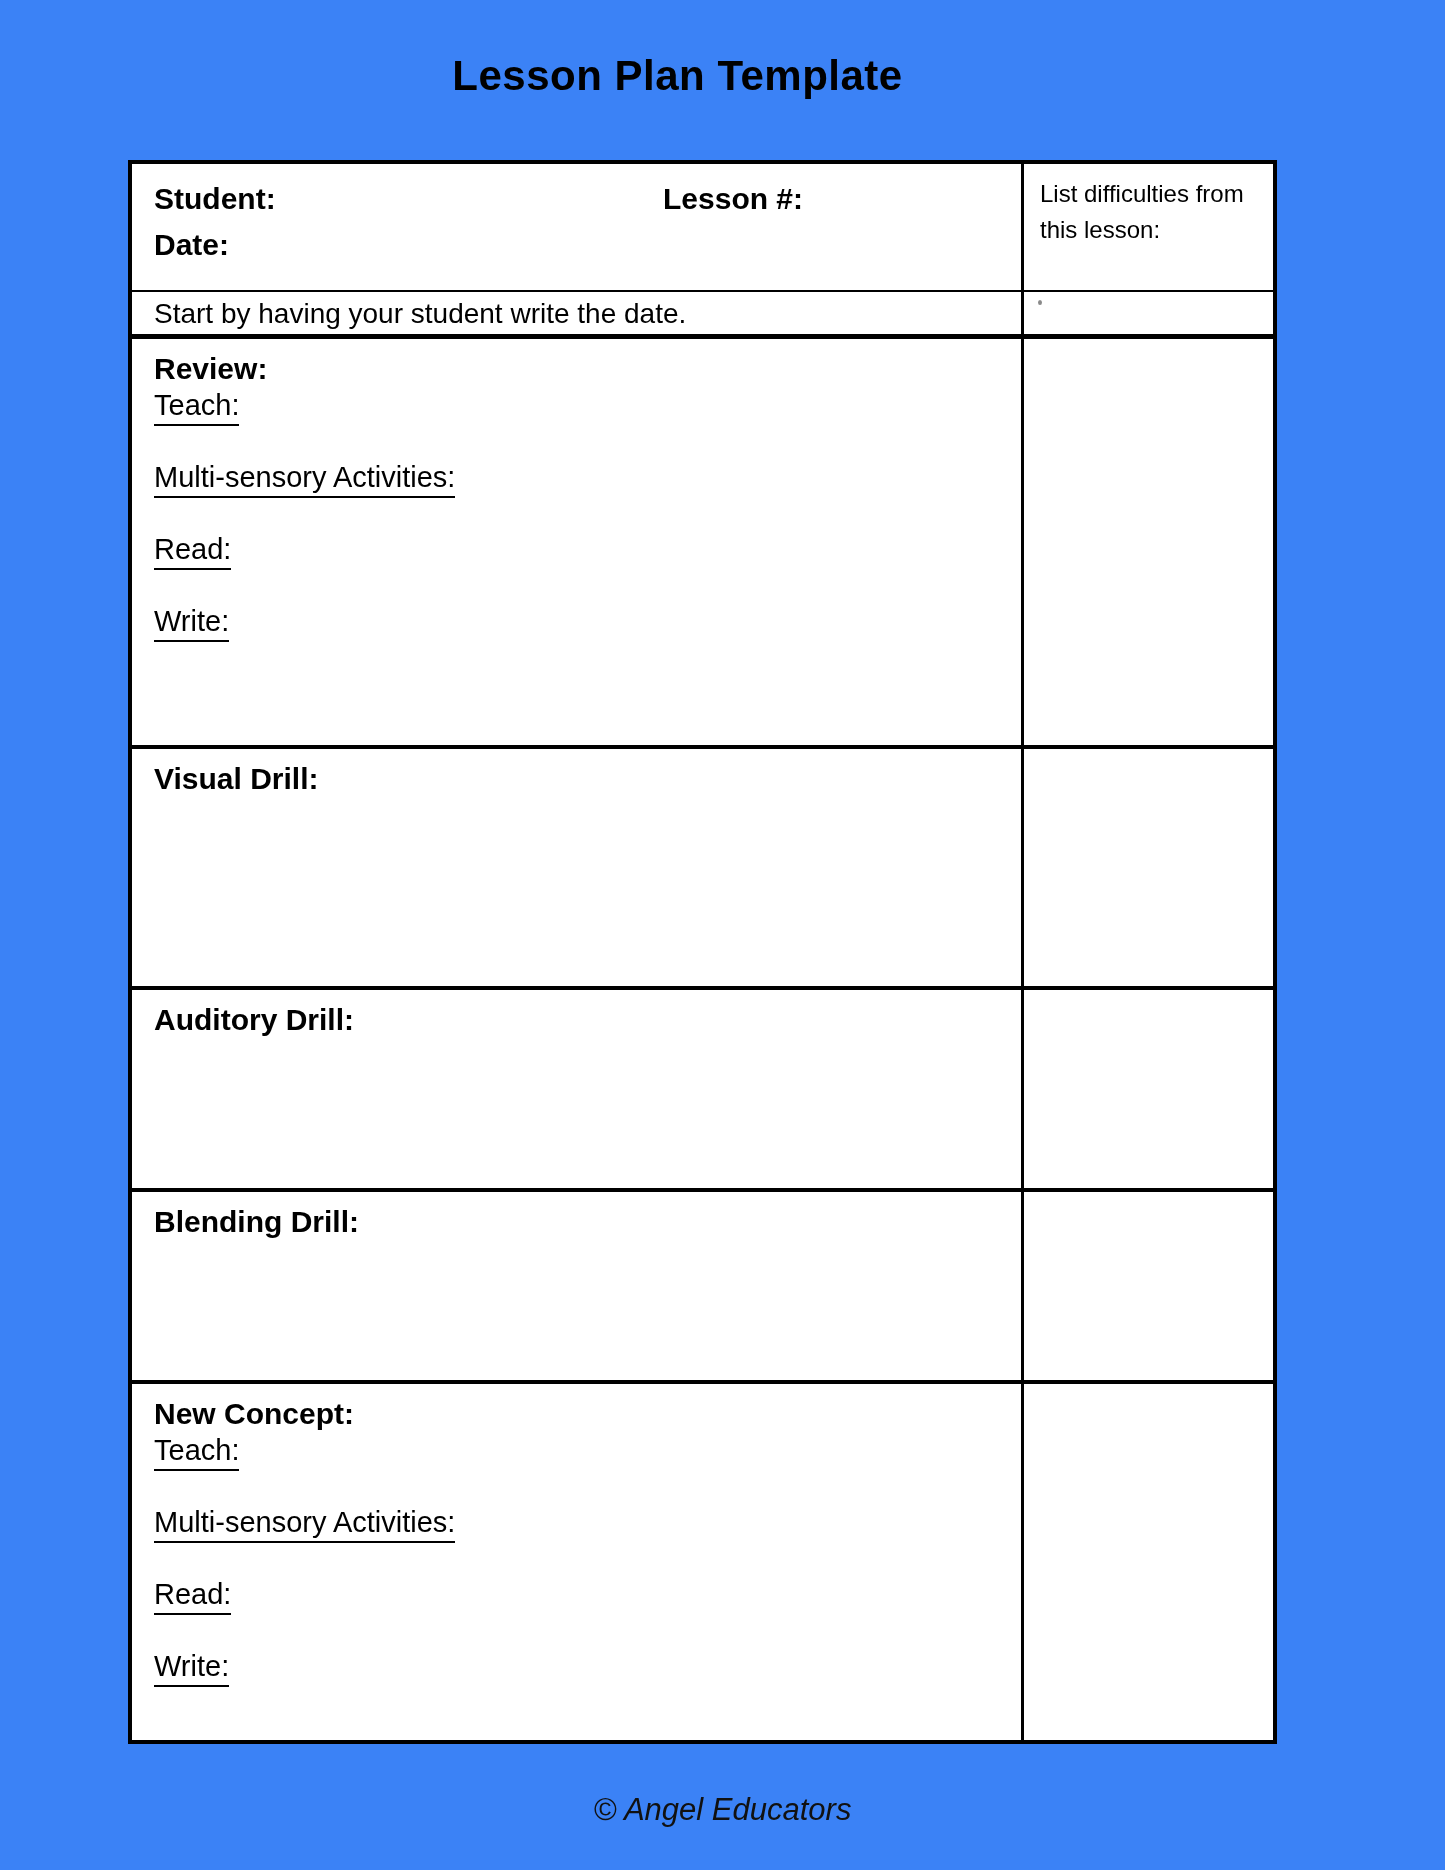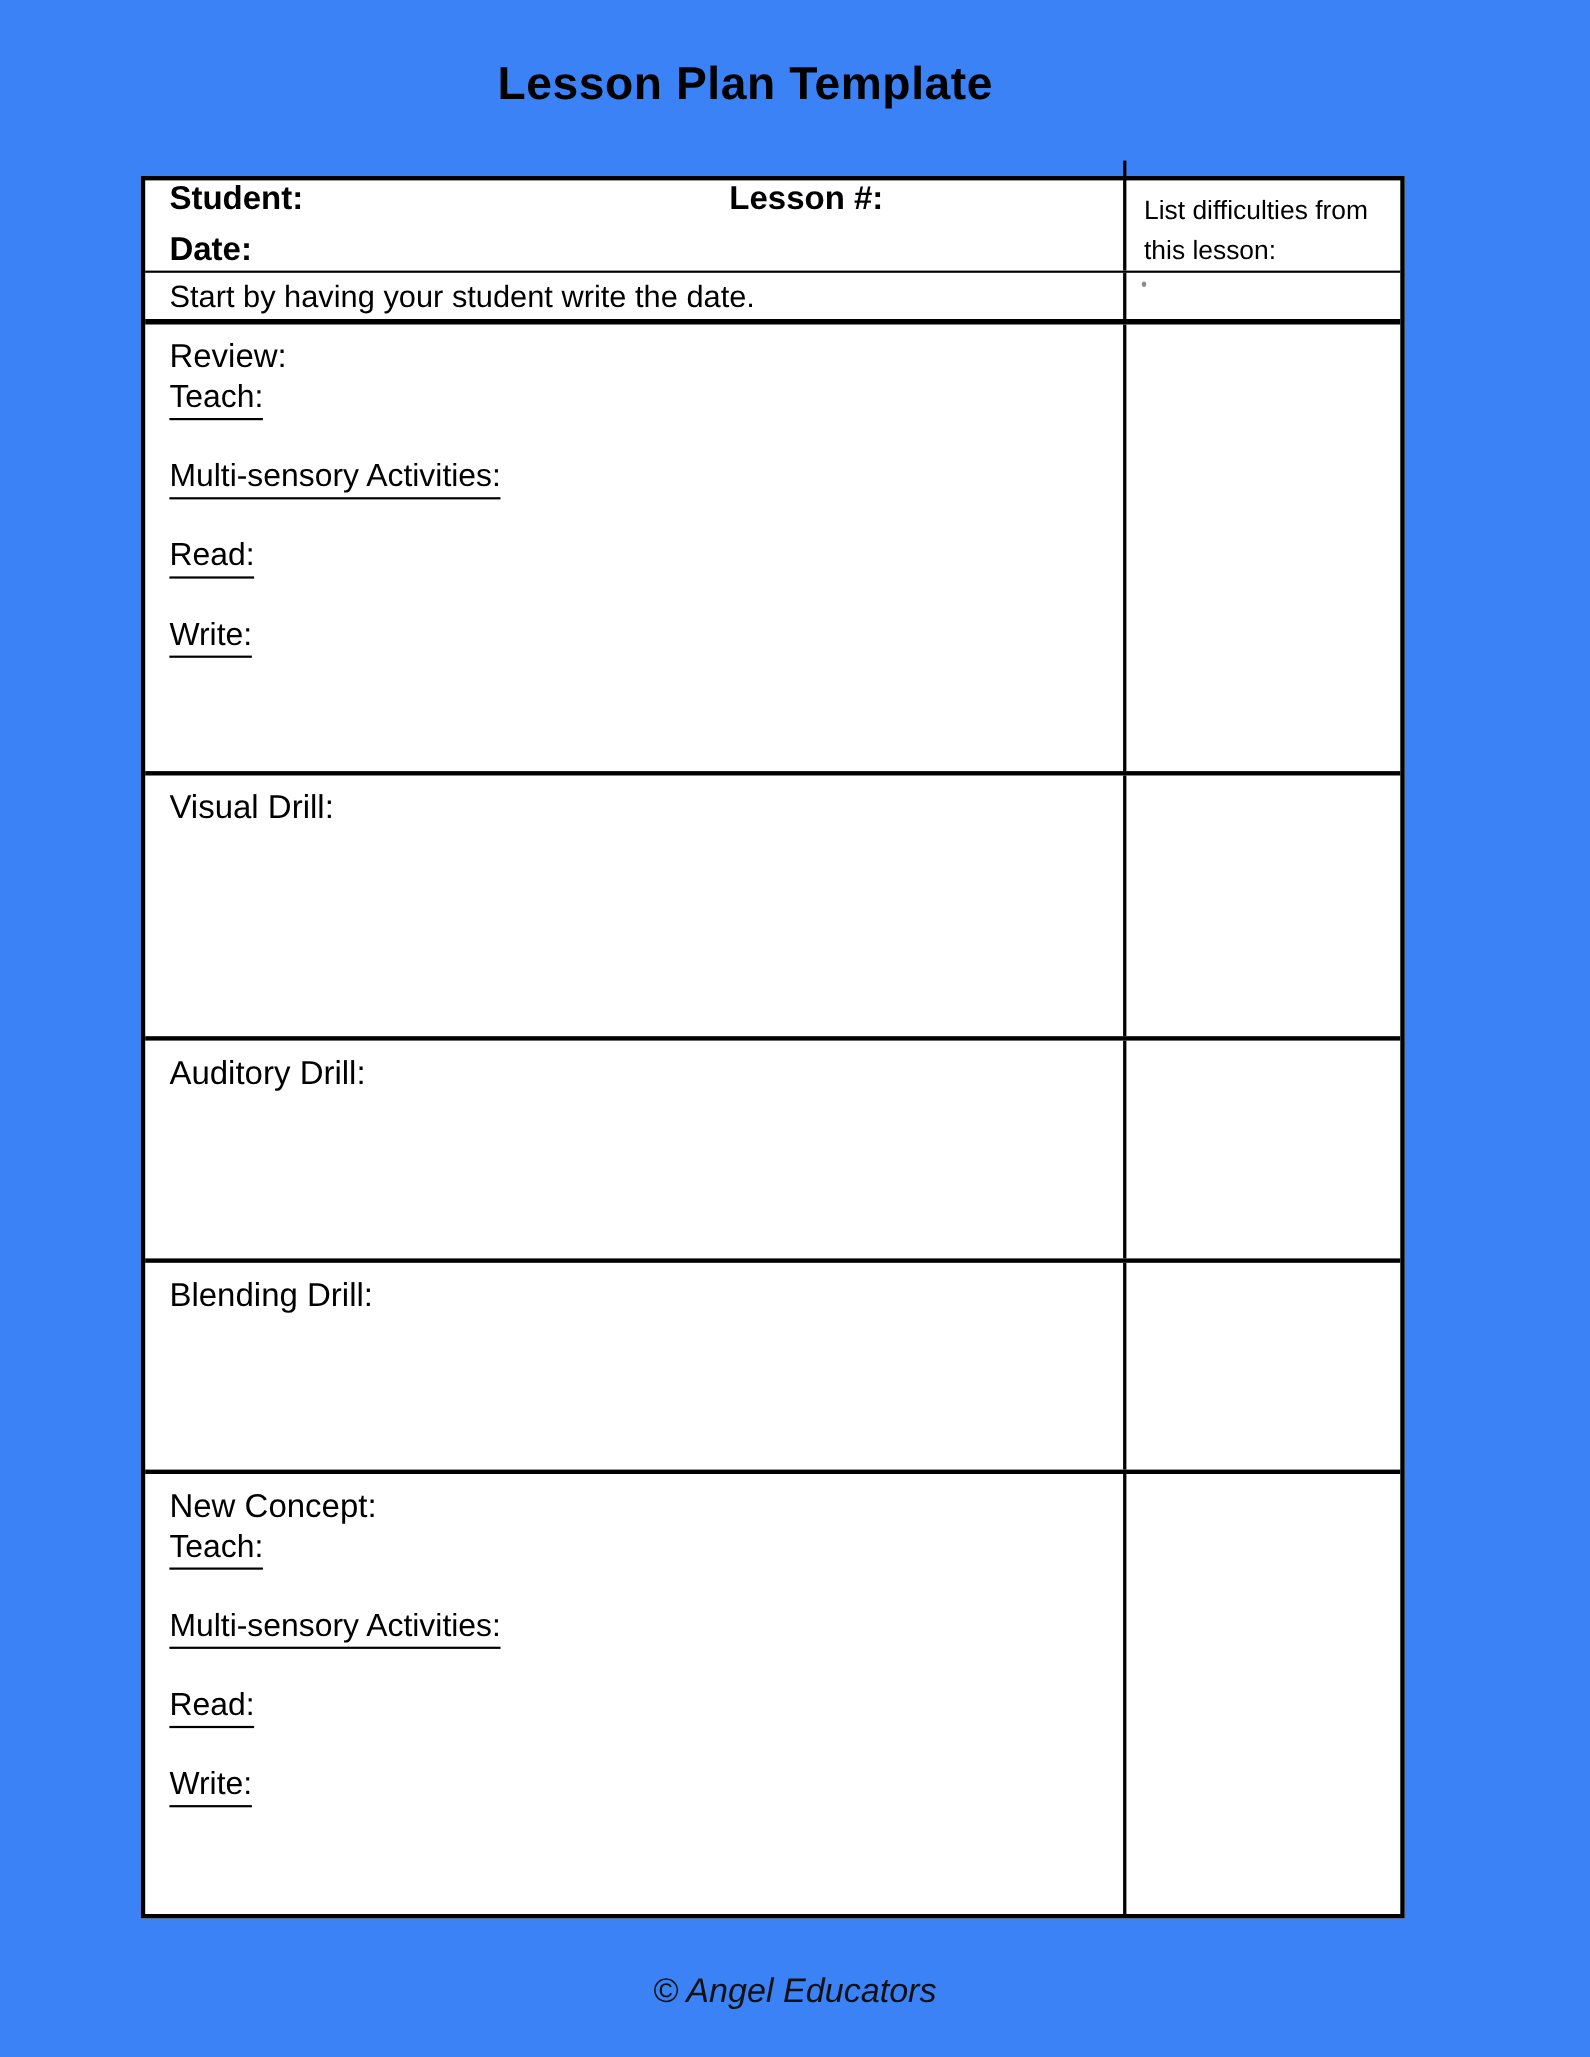--- a/index.html
+++ b/index.html
@@ -38,21 +38,21 @@
     display: flex;
     flex-direction: column;
     background: #fff;
   }
   .row {
     display: flex;
     flex-direction: row;
     box-sizing: border-box;
     flex: none;
   }
-  .row-header      { height: 84px; border-bottom: 2px solid #000; align-items: flex-end; }
+  .row-header      { height: 128px; border-bottom: 2px solid #000; }
   .row-instruction { height: 47px;  border-bottom: 5px solid #000; }
   .row-review      { height: 410px; border-bottom: 4px solid #000; }
   .row-visual      { height: 241px; border-bottom: 4px solid #000; }
   .row-auditory    { height: 202px; border-bottom: 4px solid #000; }
   .row-blending    { height: 192px; border-bottom: 4px solid #000; }
   .row-newconcept  { flex: 1; }
   .cell-main {
     flex: 1;
     border-right: 3px solid #000;
     box-sizing: border-box;
@@ -90,21 +90,21 @@
     font-weight: normal;
   }
   .instruction-text {
     margin-top: 5px;
     font-size: 28px;
     line-height: 34px;
   }
   .section-cell { padding-top: 12px; }
   .section-title {
     font-size: 30px;
-    font-weight: normal;
+    font-weight: bold;
     line-height: 36px;
   }
   .line {
     font-size: 29px;
     line-height: 36px;
   }
   .spacer { height: 36px; }
   .ul {
     border-bottom: 2px solid #000;
     padding-bottom: 3px;

